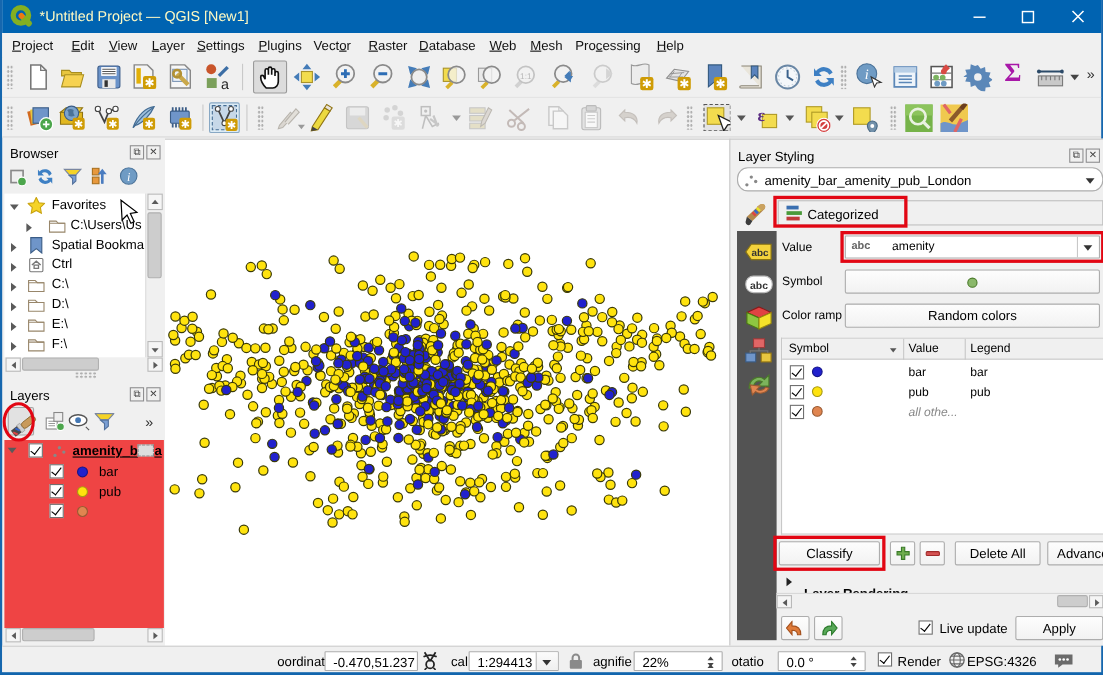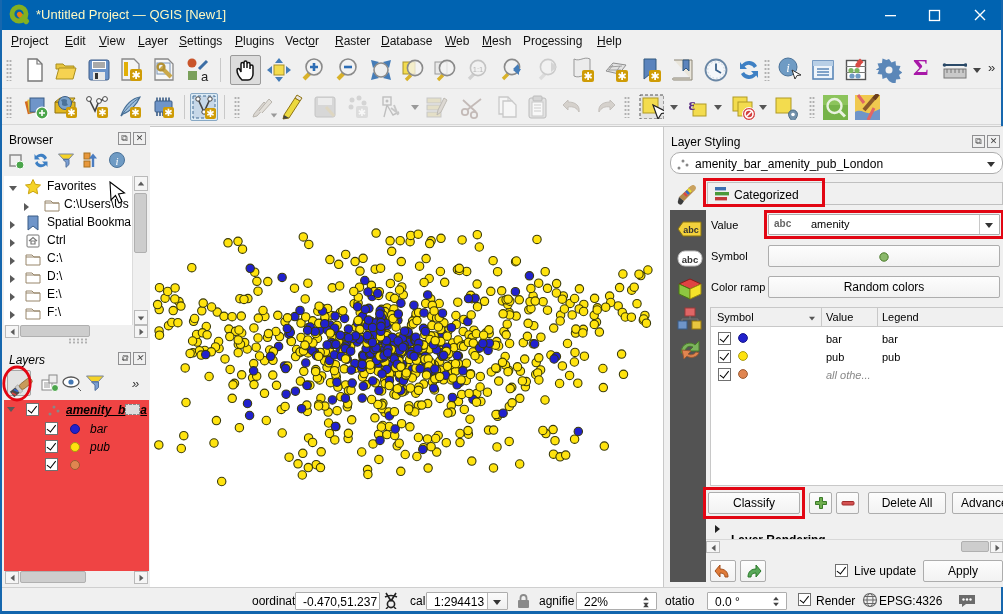--- a/index.html
+++ b/index.html
@@ -8,21 +8,21 @@
 #titlebar{left:0;top:0;width:999px;height:30px;background:#0063b1;color:#fef9c3;}
 #titlebar .ttl{position:absolute;left:34px;top:7px;font-size:13px;}
 #menubar{left:0;top:30px;width:999px;height:22px;background:#f0f0f0;font-size:12px;color:#111;}
 #menubar span{position:absolute;top:4px;}
 #tb1{left:0;top:52px;width:999px;height:36px;background:#f0f0f0;}
 #tb2{left:0;top:88px;width:999px;height:37px;background:#f0f0f0;border-bottom:1px solid #d7d7d7;border-top:1px solid #e3e3e3;}
 .grip{position:absolute;width:6px;height:22px;top:7px;background-image:radial-gradient(circle,#b0b0b0 1px,transparent 1.2px);background-size:3px 4px;}
 .sep{position:absolute;width:1px;height:24px;top:6px;background:#c9c9c9;}
 .ic{position:absolute;top:5px;width:26px;height:26px;}
 #browser{left:2px;top:126px;width:146px;height:219px;background:#f0f0f0;}
-#layers{left:2px;top:350px;width:146px;height:237px;background:#f0f0f0;font-style:italic;}
+#layers{left:2px;top:350px;width:146px;height:237px;background:#f0f0f0;}
 .phead{position:absolute;left:5px;top:7px;font-size:12px;color:#000;}
 .pbtn{position:absolute;top:6px;width:13px;height:13px;border:1px solid #8f8f91;background:#f0f0f0;font-size:9px;color:#444;text-align:center;line-height:11px;}
 #canvas{left:148px;top:126px;width:513px;height:461px;background:#fff;border-top:1px solid #c8c8c8;}
 #rpanel{left:661px;top:126px;width:340px;height:461px;background:#f0f0f0;}
 #statusbar{left:0;top:587px;width:999px;height:24px;background:#f0f0f0;border-top:1px solid #cfcfcf;font-size:12px;}
 .field{position:absolute;background:#fff;border:1px solid #adadad;border-radius:1px;font-size:12px;color:#000;}
 .btn{position:absolute;background:linear-gradient(#fdfdfd,#f2f2f2);border:1px solid #adadad;border-radius:2px;font-size:12px;color:#000;text-align:center;}
 .cb{position:absolute;width:13px;height:13px;background:#fff;border:1px solid #707070;}
 .cb.ck:after{content:"";position:absolute;left:3px;top:0px;width:4px;height:7.5px;border:solid #000;border-width:0 1.7px 1.7px 0;transform:rotate(38deg);}
 .tree{font-size:12px;color:#000;}

